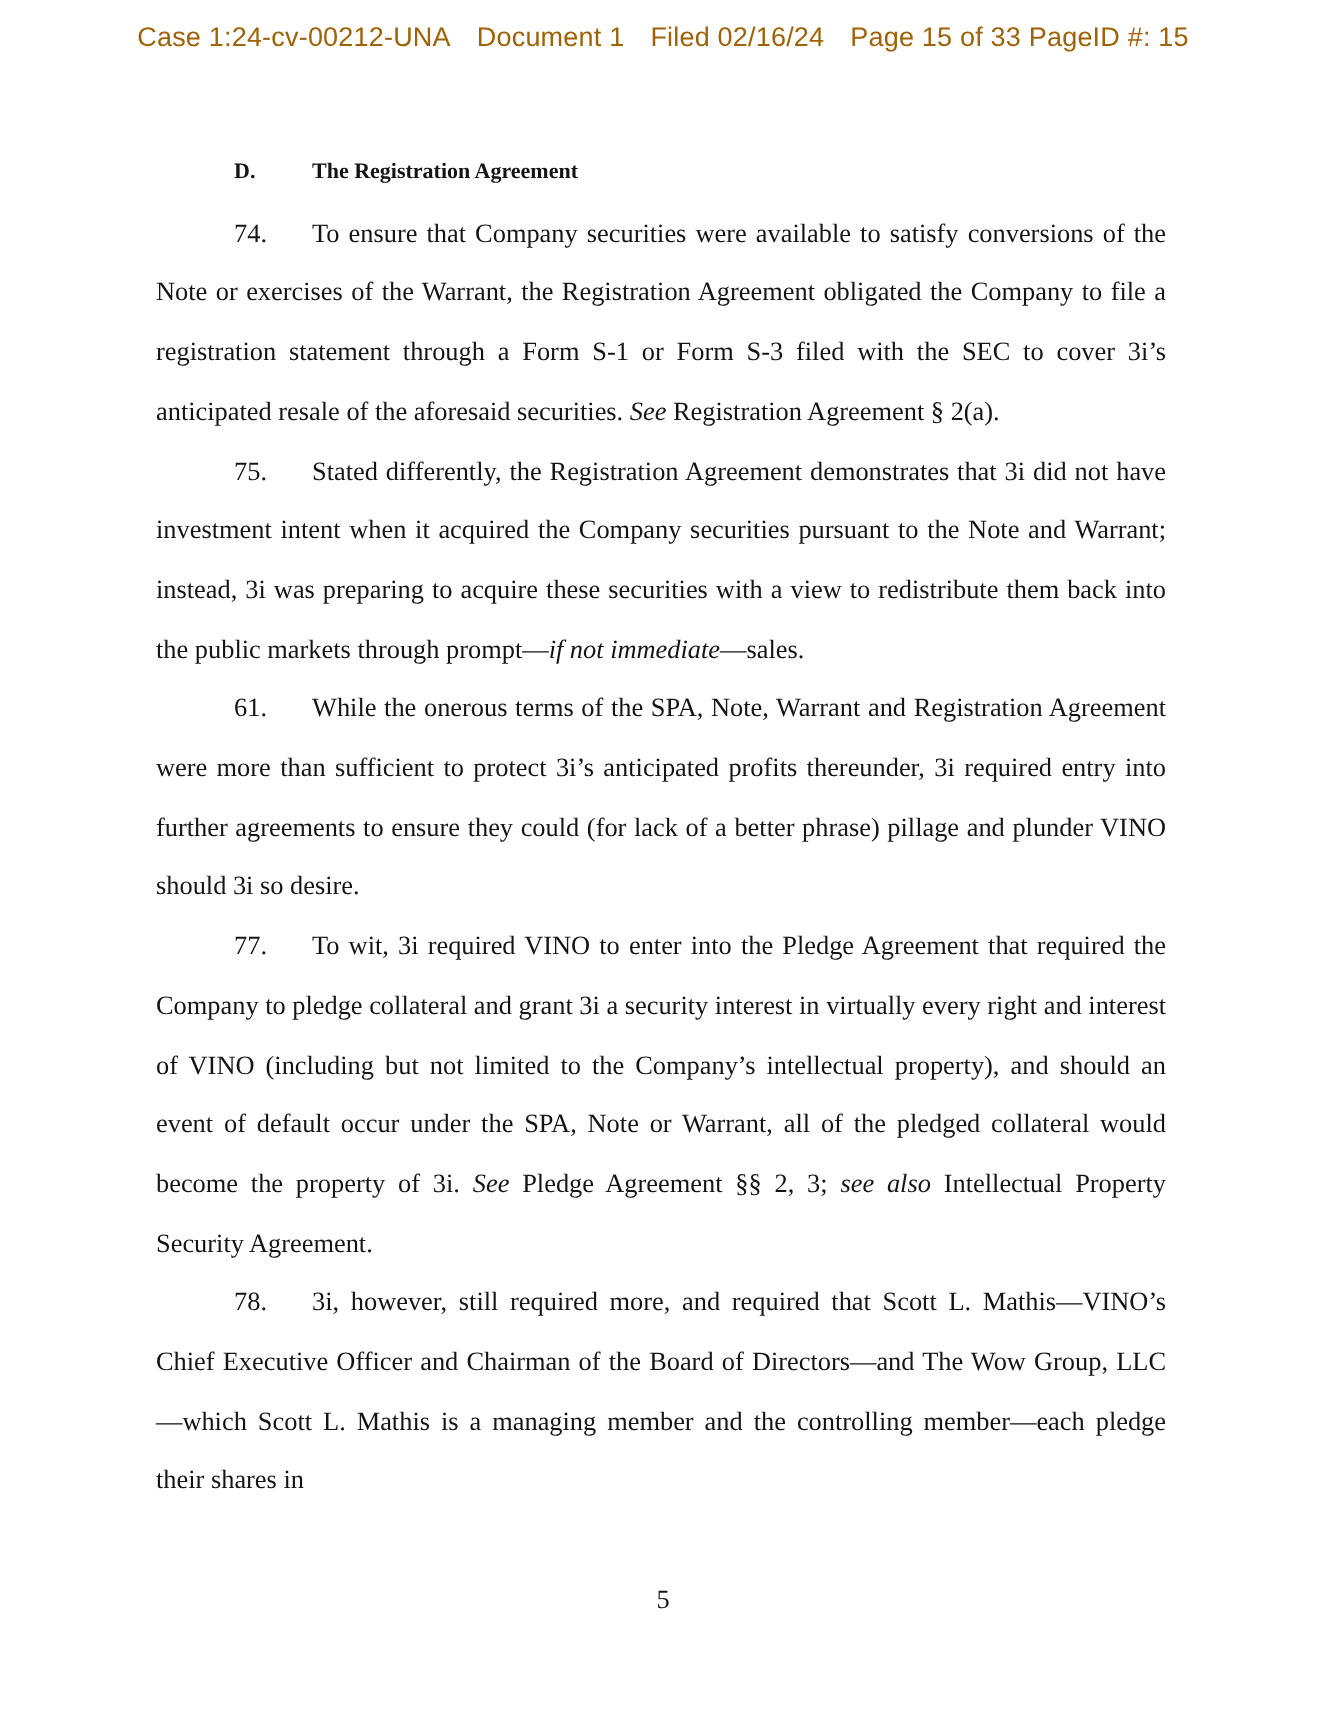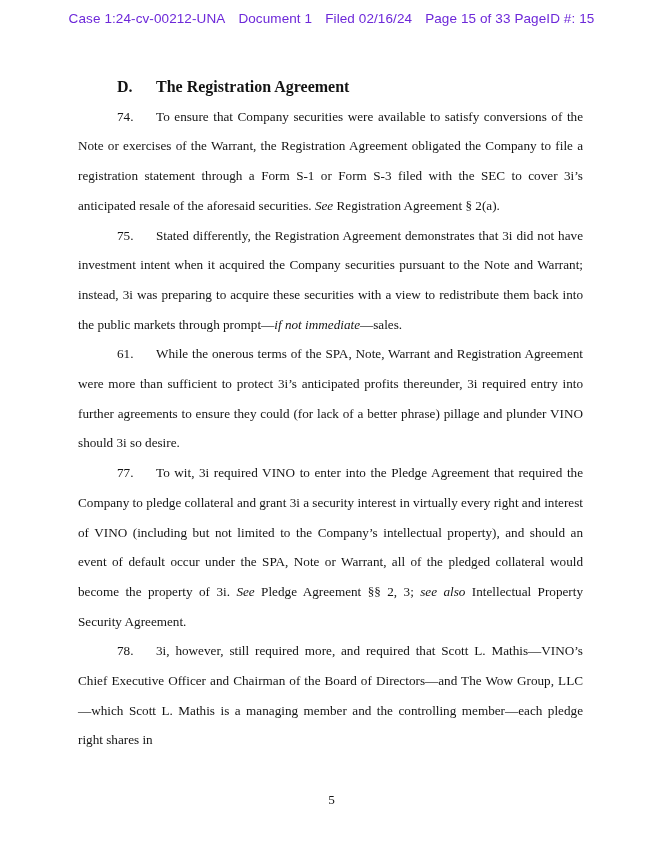--- a/index.html
+++ b/index.html
@@ -23,39 +23,39 @@
   }
   
   .case-header {
     position: absolute;
     top: 11px;
     left: 0;
     right: 0;
     text-align: center;
     font-family: "Liberation Sans", sans-serif;
     font-size: 13.5px;
-    color: #6d28d9;
+    color: #a16207;
     white-space: nowrap;
     letter-spacing: 0.1px;
   }
   .case-header .seg { margin-right: 13px; }
   .case-header .seg:last-child { margin-right: 0; }
 
   
   .content {
     position: absolute;
     left: 78px;
     top: 72px;
     width: 505px;
     font-size: 13.2px;
     line-height: 29.7px;
   }
   .heading {
     font-weight: bold;
-    font-size: 16px;
+    font-size: 11px;
     margin: 0;
     padding-left: 39px;
   }
   .heading .letter {
     display: inline-block;
     width: 39px;
   }
   .para {
     margin: 0;
     text-align: justify;
@@ -91,19 +91,19 @@
 
     <p class="para"><span class="pnum">74.</span><span>To ensure that Company securities were available to satisfy conversions of the Note or exercises of the Warrant, the Registration Agreement obligated the Company to file a registration statement through a Form S-1 or Form S-3 filed with the SEC to cover 3i’s anticipated resale of the aforesaid securities.  </span><span class="it">See</span><span> Registration Agreement § 2(a).</span></p>
 
     <p class="para"><span class="pnum">75.</span><span>Stated differently, the Registration Agreement demonstrates that 3i did not have investment intent when it acquired the Company securities pursuant to the Note and Warrant; instead, 3i was preparing to acquire these securities with a view to redistribute them back into the public markets through prompt—</span><span class="it">if not immediate</span><span>—sales.</span></p>
 
 
     <p class="para"><span class="pnum">61.</span><span>While the onerous terms of the SPA, Note, Warrant and Registration Agreement were more than sufficient to protect 3i’s anticipated profits thereunder, 3i required entry into further agreements to ensure they could (for lack of a better phrase) pillage and plunder VINO should 3i so desire.</span></p>
 
     <p class="para"><span class="pnum">77.</span><span>To wit, 3i required VINO to enter into the Pledge Agreement that required the Company to pledge collateral and grant 3i a security interest in virtually every right and interest of VINO (including but not limited to the Company’s intellectual property), and should an event of default occur under the SPA, Note or Warrant, all of the pledged collateral would become the property of 3i.  </span><span class="it">See</span><span> Pledge Agreement §§ 2, 3; </span><span class="it">see also</span><span> Intellectual Property Security Agreement.</span></p>
 
-    <p class="para"><span class="pnum">78.</span><span>3i, however, still required more, and required that Scott L. Mathis—VINO’s Chief Executive Officer and Chairman of the Board of Directors—and The Wow Group, LLC—which Scott L. Mathis is a managing member and the controlling member—each pledge right shares in</span></p>
+    <p class="para"><span class="pnum">78.</span><span>3i, however, still required more, and required that Scott L. Mathis—VINO’s Chief Executive Officer and Chairman of the Board of Directors—and The Wow Group, LLC—which Scott L. Mathis is a managing member and the controlling member—each pledge their shares in</span></p>
 
   </div>
 
   <div class="page-footer">5</div>
 
 </div>
 
 </body></html>

